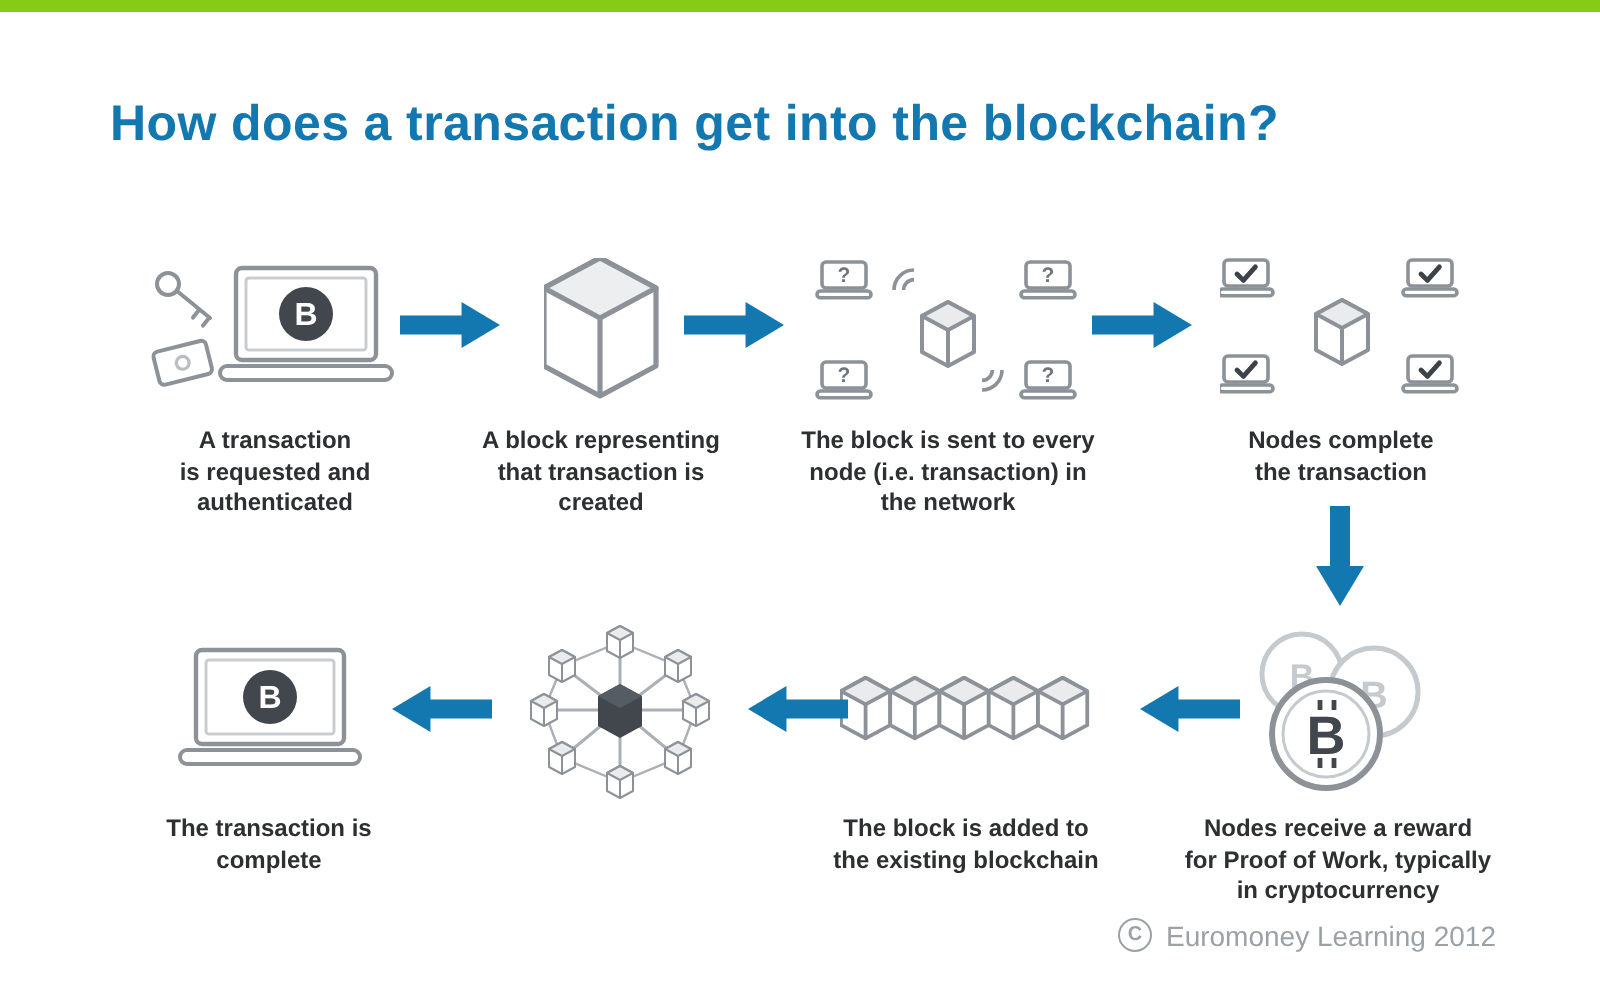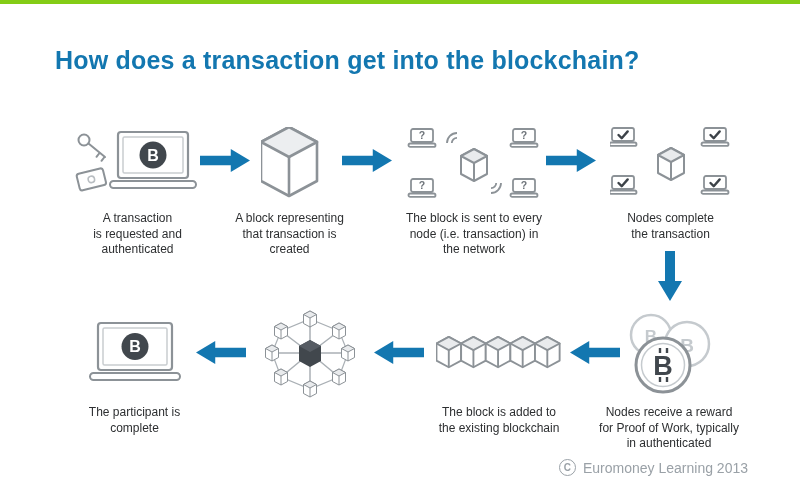--- a/index.html
+++ b/index.html
@@ -1,30 +1,30 @@
 <!DOCTYPE html>
 <html style="--accent: #1377b0; --title: #1377b0; --text: #2d2f31; --icon_gray: #8c9297; --icon_dark: #41474d; --footer: #9aa1a7;"><head>
 <meta charset="utf-8">
 <style>
   *{box-sizing:border-box;margin:0;padding:0}
   html,body{background:#fff}
   body{width:800px;height:500px;font-family:"Liberation Sans",sans-serif;overflow:hidden}
-  .poster{position:relative;width:800px;height:500px;background:#fff;border-top:4px solid #84cc16;overflow:hidden}
+  .poster{position:relative;width:800px;height:500px;background:#fff;border-top:6px solid #84cc16;overflow:hidden}
   .title{position:absolute;left:55px;top:42px;width:700px;font-size:25px;font-weight:bold;color:var(--title,#1377b0);letter-spacing:.2px}
   .step{position:absolute;text-align:center}
   .icon-box{display:flex;align-items:center;justify-content:center}
   .row-top .icon-box{height:86px}
   .row-bottom .icon-box{height:92px}
-  .lbl{font-size:12px;font-weight:normal;color:var(--text,#2d2f31);line-height:1.3;white-space:pre-line;margin-top:6px}
+  .lbl{font-size:12px;font-weight:bold;color:var(--text,#2d2f31);line-height:1.3;white-space:pre-line;margin-top:6px}
   .s1{left:55px;top:115px;width:165px}
-  .s2{left:217px;top:115px;width:145px}
+  .s2{left:228px;top:115px;width:145px}
   .s3{left:388px;top:115px;width:172px}
   .s4{left:588px;top:115px;width:165px}
   .s5{left:578px;top:303px;width:182px}
-  .s6{left:420px;top:303px;width:158px}
+  .s6{left:404px;top:303px;width:158px}
   .s7{left:222px;top:303px;width:175px}
   .s8{left:52px;top:303px;width:165px}
   .arrow{position:absolute;color:var(--accent,#1377b0)}
   .arrow svg{display:block}
   .a1{left:200px;top:144px}
   .a2{left:342px;top:144px}
   .a3{left:546px;top:144px}
   .adown{left:657px;top:247px}
   .a4{left:570px;top:336px}
   .a5{left:374px;top:336px}
@@ -171,21 +171,21 @@
           <circle cx="66" cy="36" r="22" fill="#fff" stroke="#c5cace" stroke-width="2.5"></circle>
           <text x="66" y="44" text-anchor="middle" font-size="19" font-weight="bold" fill="#c5cace">B</text>
           <circle cx="42" cy="57" r="27" fill="#fff" stroke="#8c9297" stroke-width="3"></circle>
           <circle cx="42" cy="57" r="21.5" fill="none" stroke="#c5cace" stroke-width="1.5"></circle>
           <text x="42" y="67" text-anchor="middle" font-size="27" font-weight="bold" fill="#41474d">B</text>
           <path d="M39 40 V45 M46 40 V45 M39 69 V74 M46 69 V74" stroke="#41474d" stroke-width="2.4" fill="none"></path>
         </svg>
       </div>
       <div class="lbl">Nodes receive a reward
 for Proof of Work, typically
-in authenticated</div>
+in cryptocurrency</div>
     </div>
 
     <div class="step s6">
       <div class="icon-box">
         <svg viewBox="0 0 132 38" width="126" height="36">
           <use href="#cube26" transform="translate(0,2)"></use>
           <use href="#cube26" transform="translate(26,2)"></use>
           <use href="#cube26" transform="translate(52,2)"></use>
           <use href="#cube26" transform="translate(78,2)"></use>
           <use href="#cube26" transform="translate(104,2)"></use>
@@ -221,21 +221,21 @@
     <div class="step s8">
       <div class="icon-box">
         <svg viewBox="0 0 118 64" width="118" height="64">
           <rect x="22" y="2" width="74" height="47" rx="3" fill="#fff" stroke="#8c9297" stroke-width="2.2"></rect>
           <rect x="27" y="7" width="64" height="37" rx="1.5" fill="none" stroke="#c9cdd0" stroke-width="1.5"></rect>
           <rect x="14" y="52" width="90" height="7" rx="3.5" fill="#fff" stroke="#8c9297" stroke-width="2"></rect>
           <circle cx="59" cy="25.5" r="13.5" fill="#41474d"></circle>
           <text x="59" y="31" text-anchor="middle" font-size="16" font-weight="bold" fill="#ffffff">B</text>
         </svg>
       </div>
-      <div class="lbl">The participant is
+      <div class="lbl">The transaction is
 complete</div>
     </div>
 
     <div class="arrow a4">
       <svg viewBox="0 0 52 26" width="50" height="25">
           <path d="M52 8 H20 V1 L0 13 L20 25 V18 H52 Z" fill="currentColor"></path>
         </svg>
     </div>
     <div class="arrow a5">
       <svg viewBox="0 0 52 26" width="50" height="25">
@@ -244,16 +244,16 @@
     </div>
     <div class="arrow a6">
       <svg viewBox="0 0 52 26" width="50" height="25">
           <path d="M52 8 H20 V1 L0 13 L20 25 V18 H52 Z" fill="currentColor"></path>
         </svg>
     </div>
   </div>
 
   <div class="credit">
     <span class="cc">C</span>
-    <span>Euromoney Learning 2013</span>
+    <span>Euromoney Learning 2012</span>
   </div>
 
 </div>
 
 </body></html>

